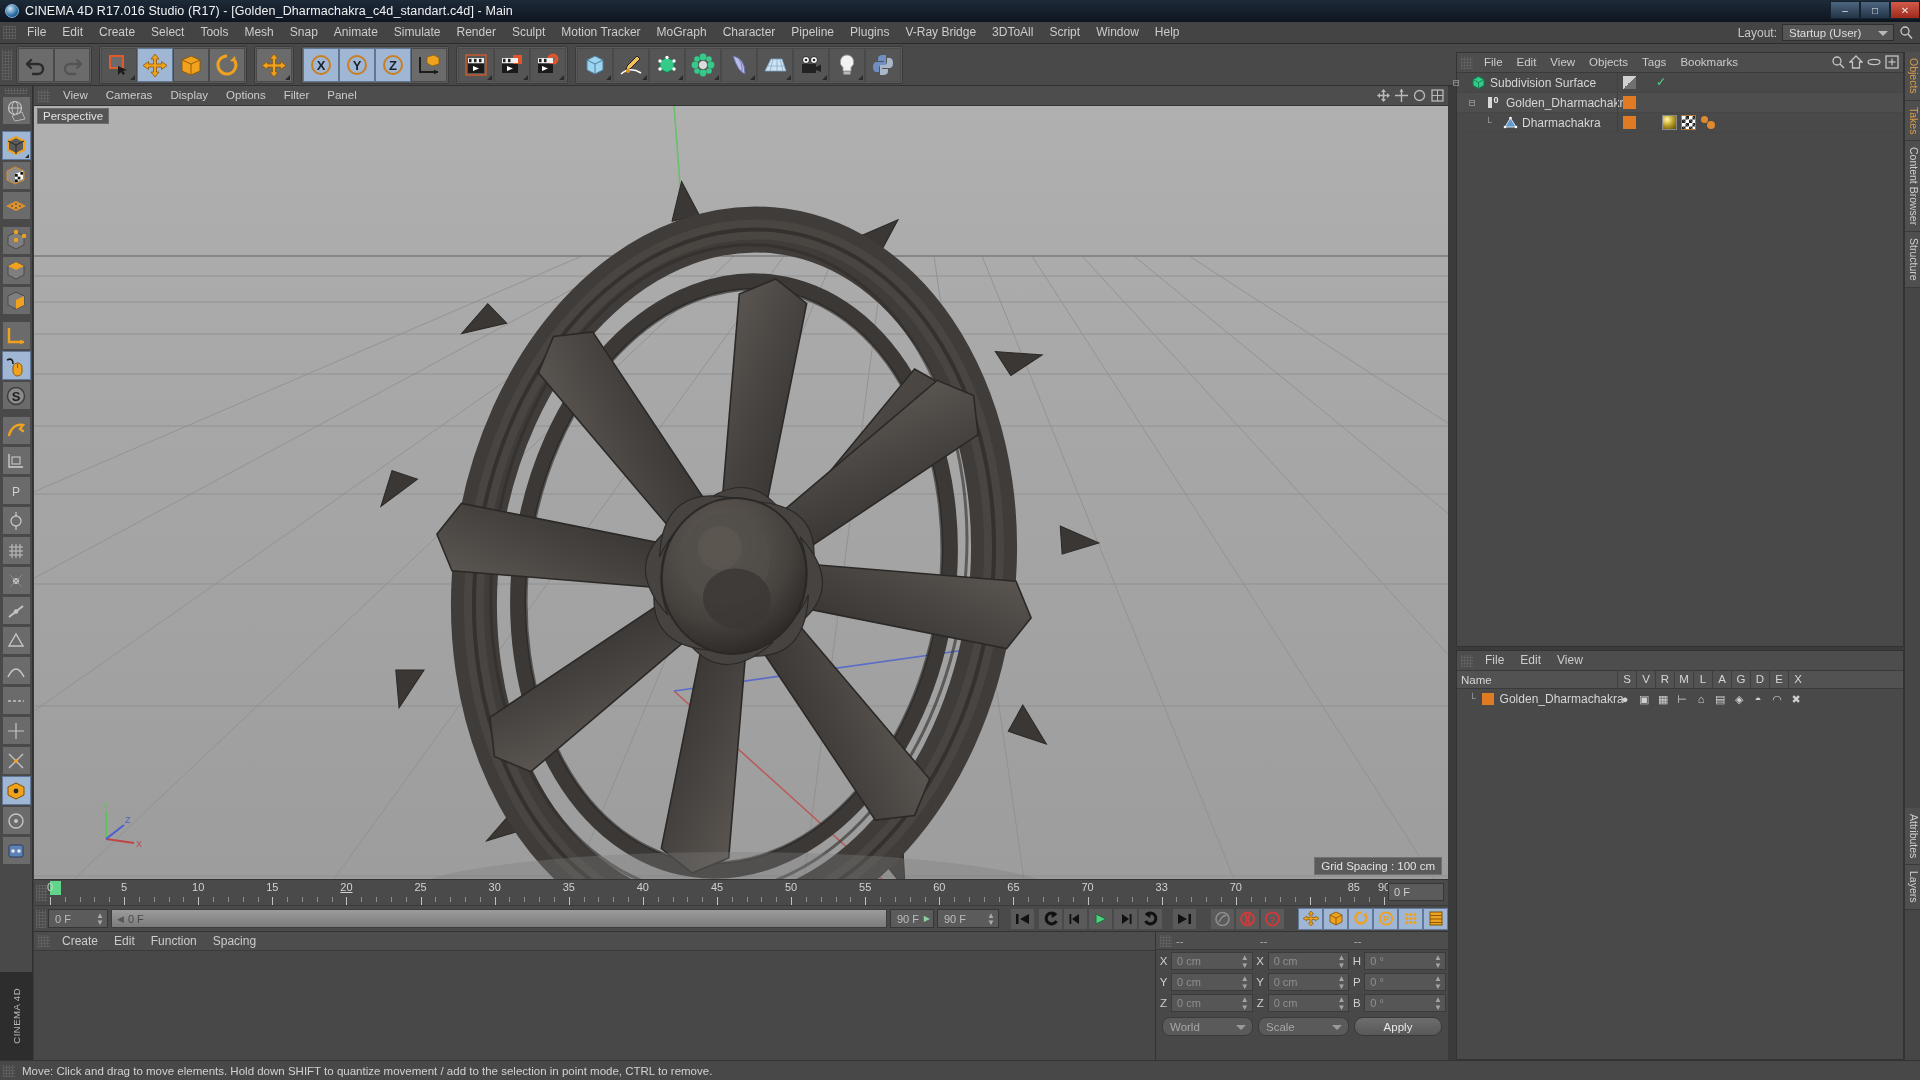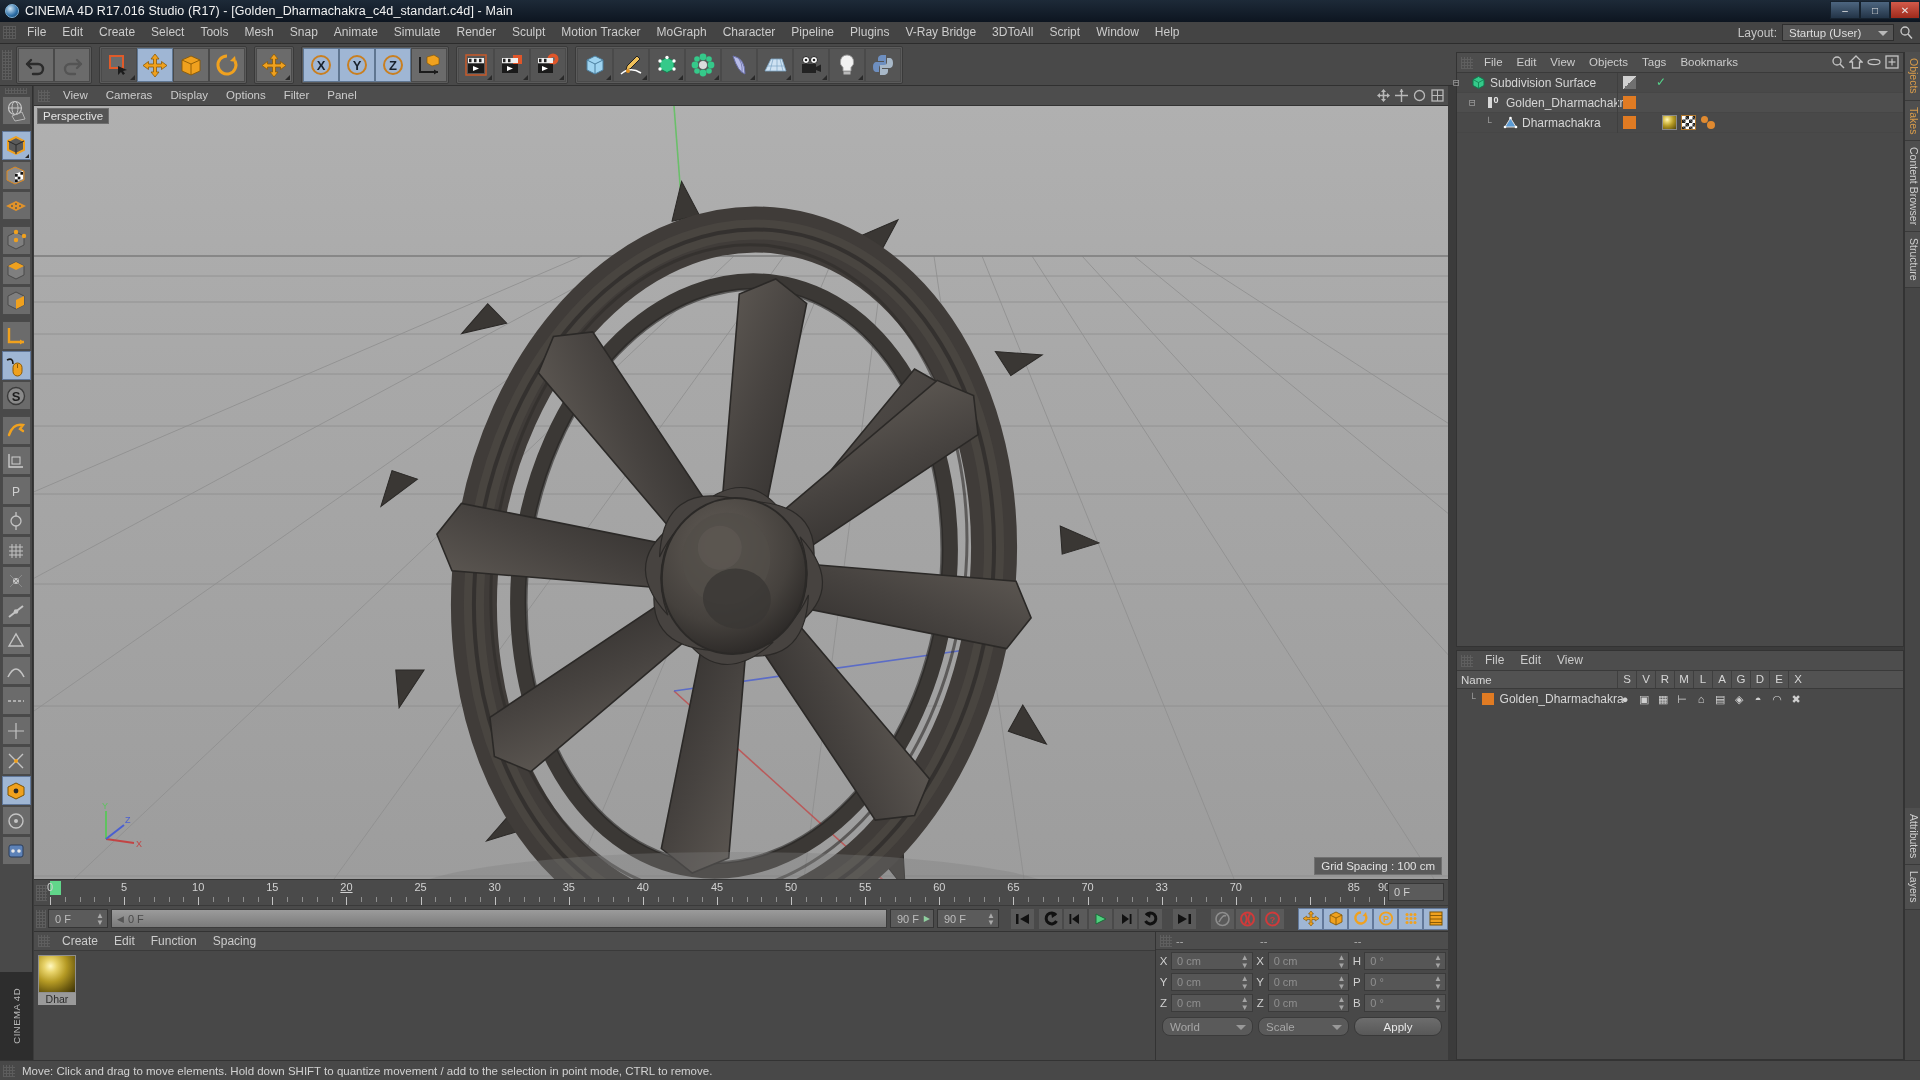--- a/index.html
+++ b/index.html
@@ -1135,26 +1135,20 @@
   <div class="matmgr">
     <div class="matmenu">
       <div class="grip" style="width:12px;height:12px;margin:0 4px;"></div>
       <div id="material-menu-items" style="display:flex;align-items:center;">
           <div class="menuitem">Create</div>
           <div class="menuitem">Edit</div>
           <div class="menuitem">Function</div>
           <div class="menuitem">Spacing</div>
         </div>
     </div>
-    <div class="matarea">
-      <div class="matball">
-        <div class="sphere"></div>
-        <div class="mlabel">Dhar</div>
-      </div>
-    </div>
   </div>
 
   <div class="coordmgr">
     <div class="coordhdr">
       <div class="grip" style="width:12px;height:12px;margin:0 4px;"></div>
       <span style="width:84px;">--</span>
       <span style="width:94px;">--</span>
       <span>--</span>
     </div>
     <div id="coord-rows">

